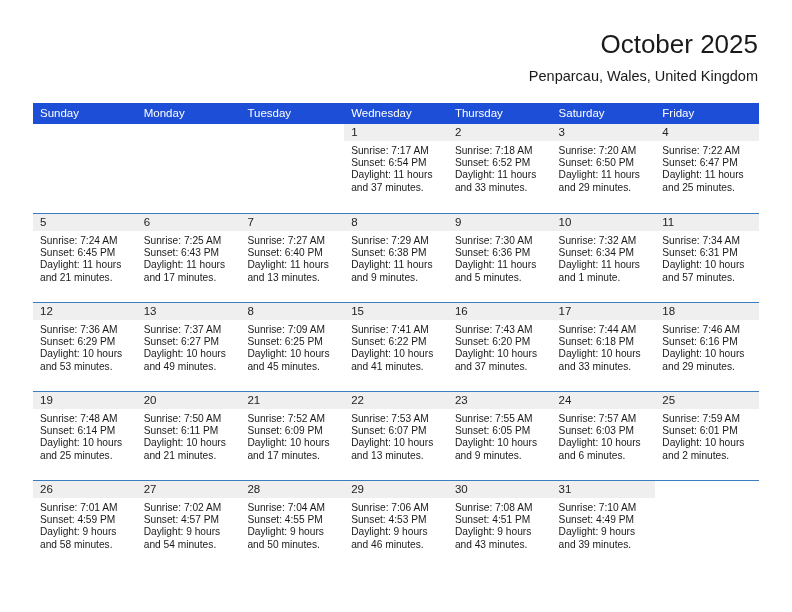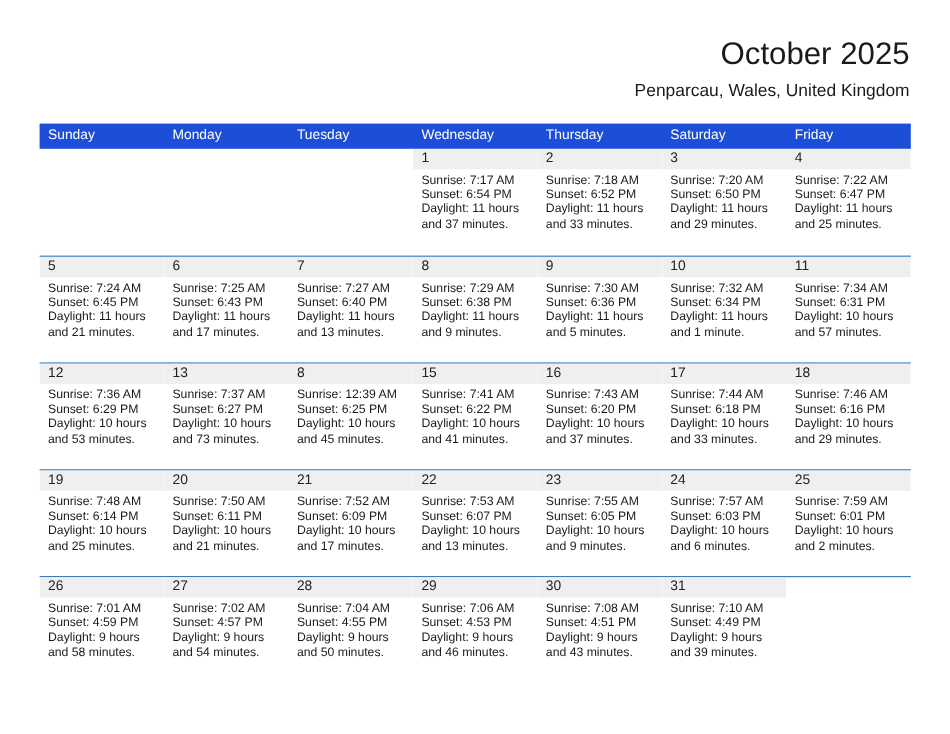--- a/index.html
+++ b/index.html
@@ -333,29 +333,29 @@
             </div>
           </div>
           <div class="cell">
             <div class="daynum-band">
               <span class="daynum">13</span>
             </div>
             <div class="details">
               <div>Sunrise: 7:37 AM</div>
               <div>Sunset: 6:27 PM</div>
               <div>Daylight: 10 hours</div>
-              <div>and 73 minutes.</div>
+              <div>and 49 minutes.</div>
             </div>
           </div>
           <div class="cell">
             <div class="daynum-band">
               <span class="daynum">8</span>
             </div>
             <div class="details">
-              <div>Sunrise: 12:39 AM</div>
+              <div>Sunrise: 7:09 AM</div>
               <div>Sunset: 6:25 PM</div>
               <div>Daylight: 10 hours</div>
               <div>and 45 minutes.</div>
             </div>
           </div>
           <div class="cell">
             <div class="daynum-band">
               <span class="daynum">15</span>
             </div>
             <div class="details">

